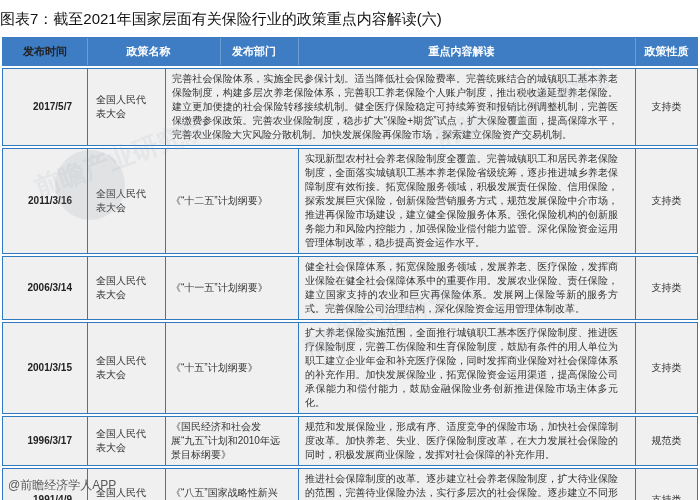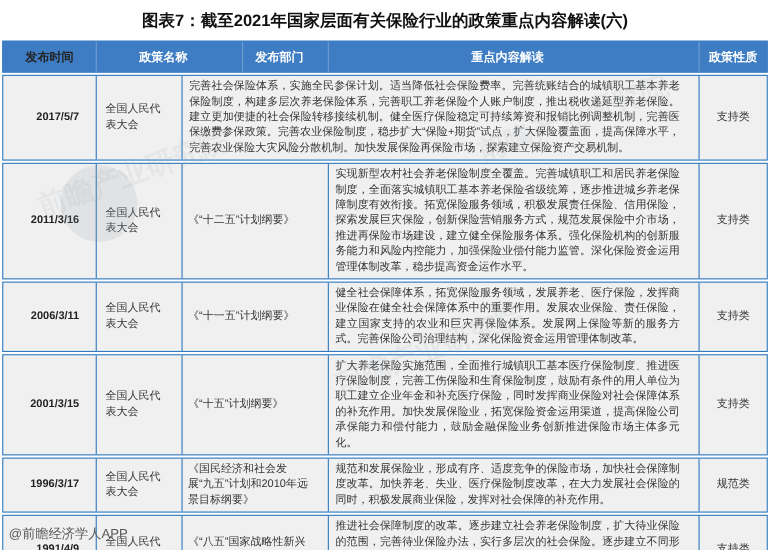--- a/index.html
+++ b/index.html
@@ -1,18 +1,18 @@
 <!DOCTYPE html>
 <html><head>
 <meta charset="utf-8">
 <style>
   html,body{margin:0;padding:0;}
   body{font-family:"Liberation Sans","DejaVu Sans",sans-serif;}
   .page{position:relative;width:700px;height:500px;background:#ffffff;overflow:hidden;}
-  .title{padding:10px 0 8px 0;text-align:center;font-size:15px;font-weight:bold;color:#111;}
+  .title{padding:10px 0 8px 0;text-align:left;font-size:15px;font-weight:normal;color:#111;}
   .tablewrap{margin:0 2px;}
   .thead{display:flex;background:var(--header-bg,#3e7dc3);border:1px solid var(--header-bg,#3e7dc3);color:#fff;font-weight:bold;font-size:11px;}
   .thead .cell{padding:6px 3px;text-align:center;border-left:1px solid rgba(255,255,255,0.25);}
   .thead .cell:first-child{border-left:none;}
   .trow{display:flex;border:1.5px solid var(--border-c,#2e79c0);background:var(--row-bg,#f0f0f0);margin-top:2px;color:#333;font-size:10px;line-height:1.4;}
   .cell{box-sizing:border-box;margin-left:11px;}
   .c1{width:62px;flex:0 0 62px;display:flex;align-items:center;justify-content:flex-end;padding:3px 4px;font-weight:bold;color:#222;}
   .c2{width:67px;flex:0 0 67px;display:flex;align-items:center;padding:3px 8px;}
   .c3{width:122px;flex:0 0 122px;display:flex;align-items:center;padding:3px 5px;}
   .c4{flex:1 1 auto;padding:3px 6px;text-align:justify;}
@@ -50,21 +50,21 @@
 
   <div class="trow">
     <div class="cell c1">2011/3/16</div>
     <div class="cell c2">全国人民代表大会</div>
     <div class="cell c3">《“十二五”计划纲要》</div>
     <div class="cell c4">实现新型农村社会养老保险制度全覆盖。完善城镇职工和居民养老保险制度，全面落实城镇职工基本养老保险省级统筹，逐步推进城乡养老保障制度有效衔接。拓宽保险服务领域，积极发展责任保险、信用保险，探索发展巨灾保险，创新保险营销服务方式，规范发展保险中介市场，推进再保险市场建设，建立健全保险服务体系。强化保险机构的创新服务能力和风险内控能力，加强保险业偿付能力监管。深化保险资金运用管理体制改革，稳步提高资金运作水平。</div>
     <div class="cell c5">支持类</div>
   </div>
 
   <div class="trow">
-    <div class="cell c1">2006/3/11</div>
+    <div class="cell c1">2006/3/14</div>
     <div class="cell c2">全国人民代表大会</div>
     <div class="cell c3">《“十一五”计划纲要》</div>
     <div class="cell c4">健全社会保障体系，拓宽保险服务领域，发展养老、医疗保险，发挥商业保险在健全社会保障体系中的重要作用。发展农业保险、责任保险，建立国家支持的农业和巨灾再保险体系。发展网上保险等新的服务方式。完善保险公司治理结构，深化保险资金运用管理体制改革。</div>
     <div class="cell c5">支持类</div>
   </div>
 
   <div class="trow">
     <div class="cell c1">2001/3/15</div>
     <div class="cell c2">全国人民代表大会</div>
     <div class="cell c3">《“十五”计划纲要》</div>

